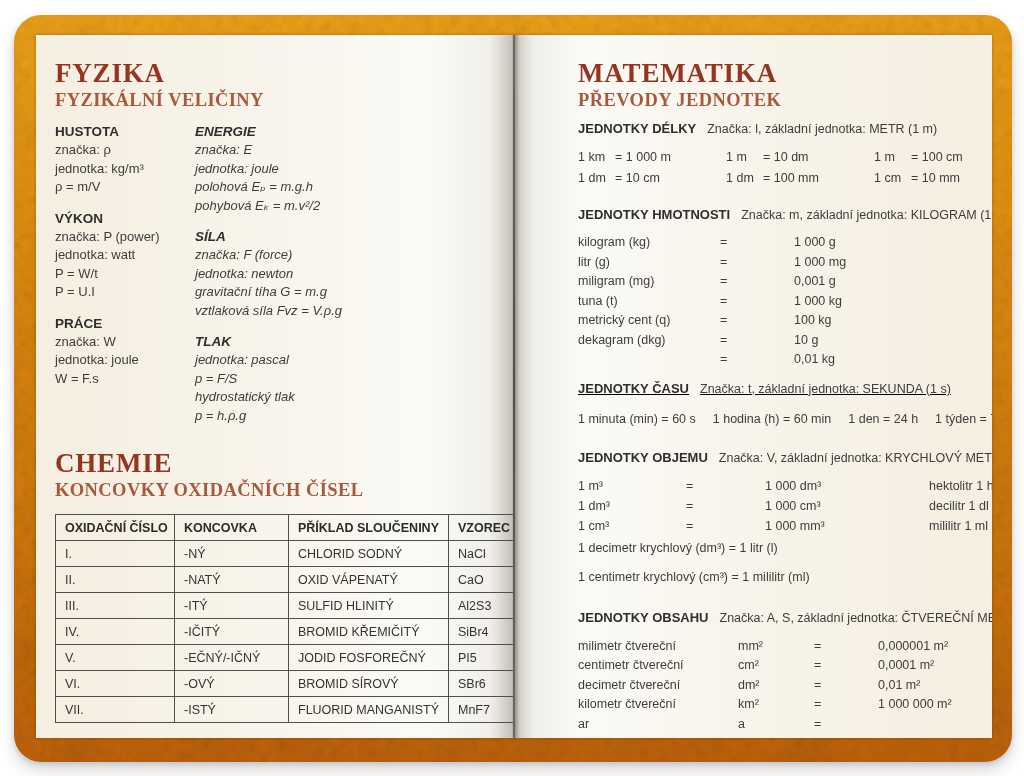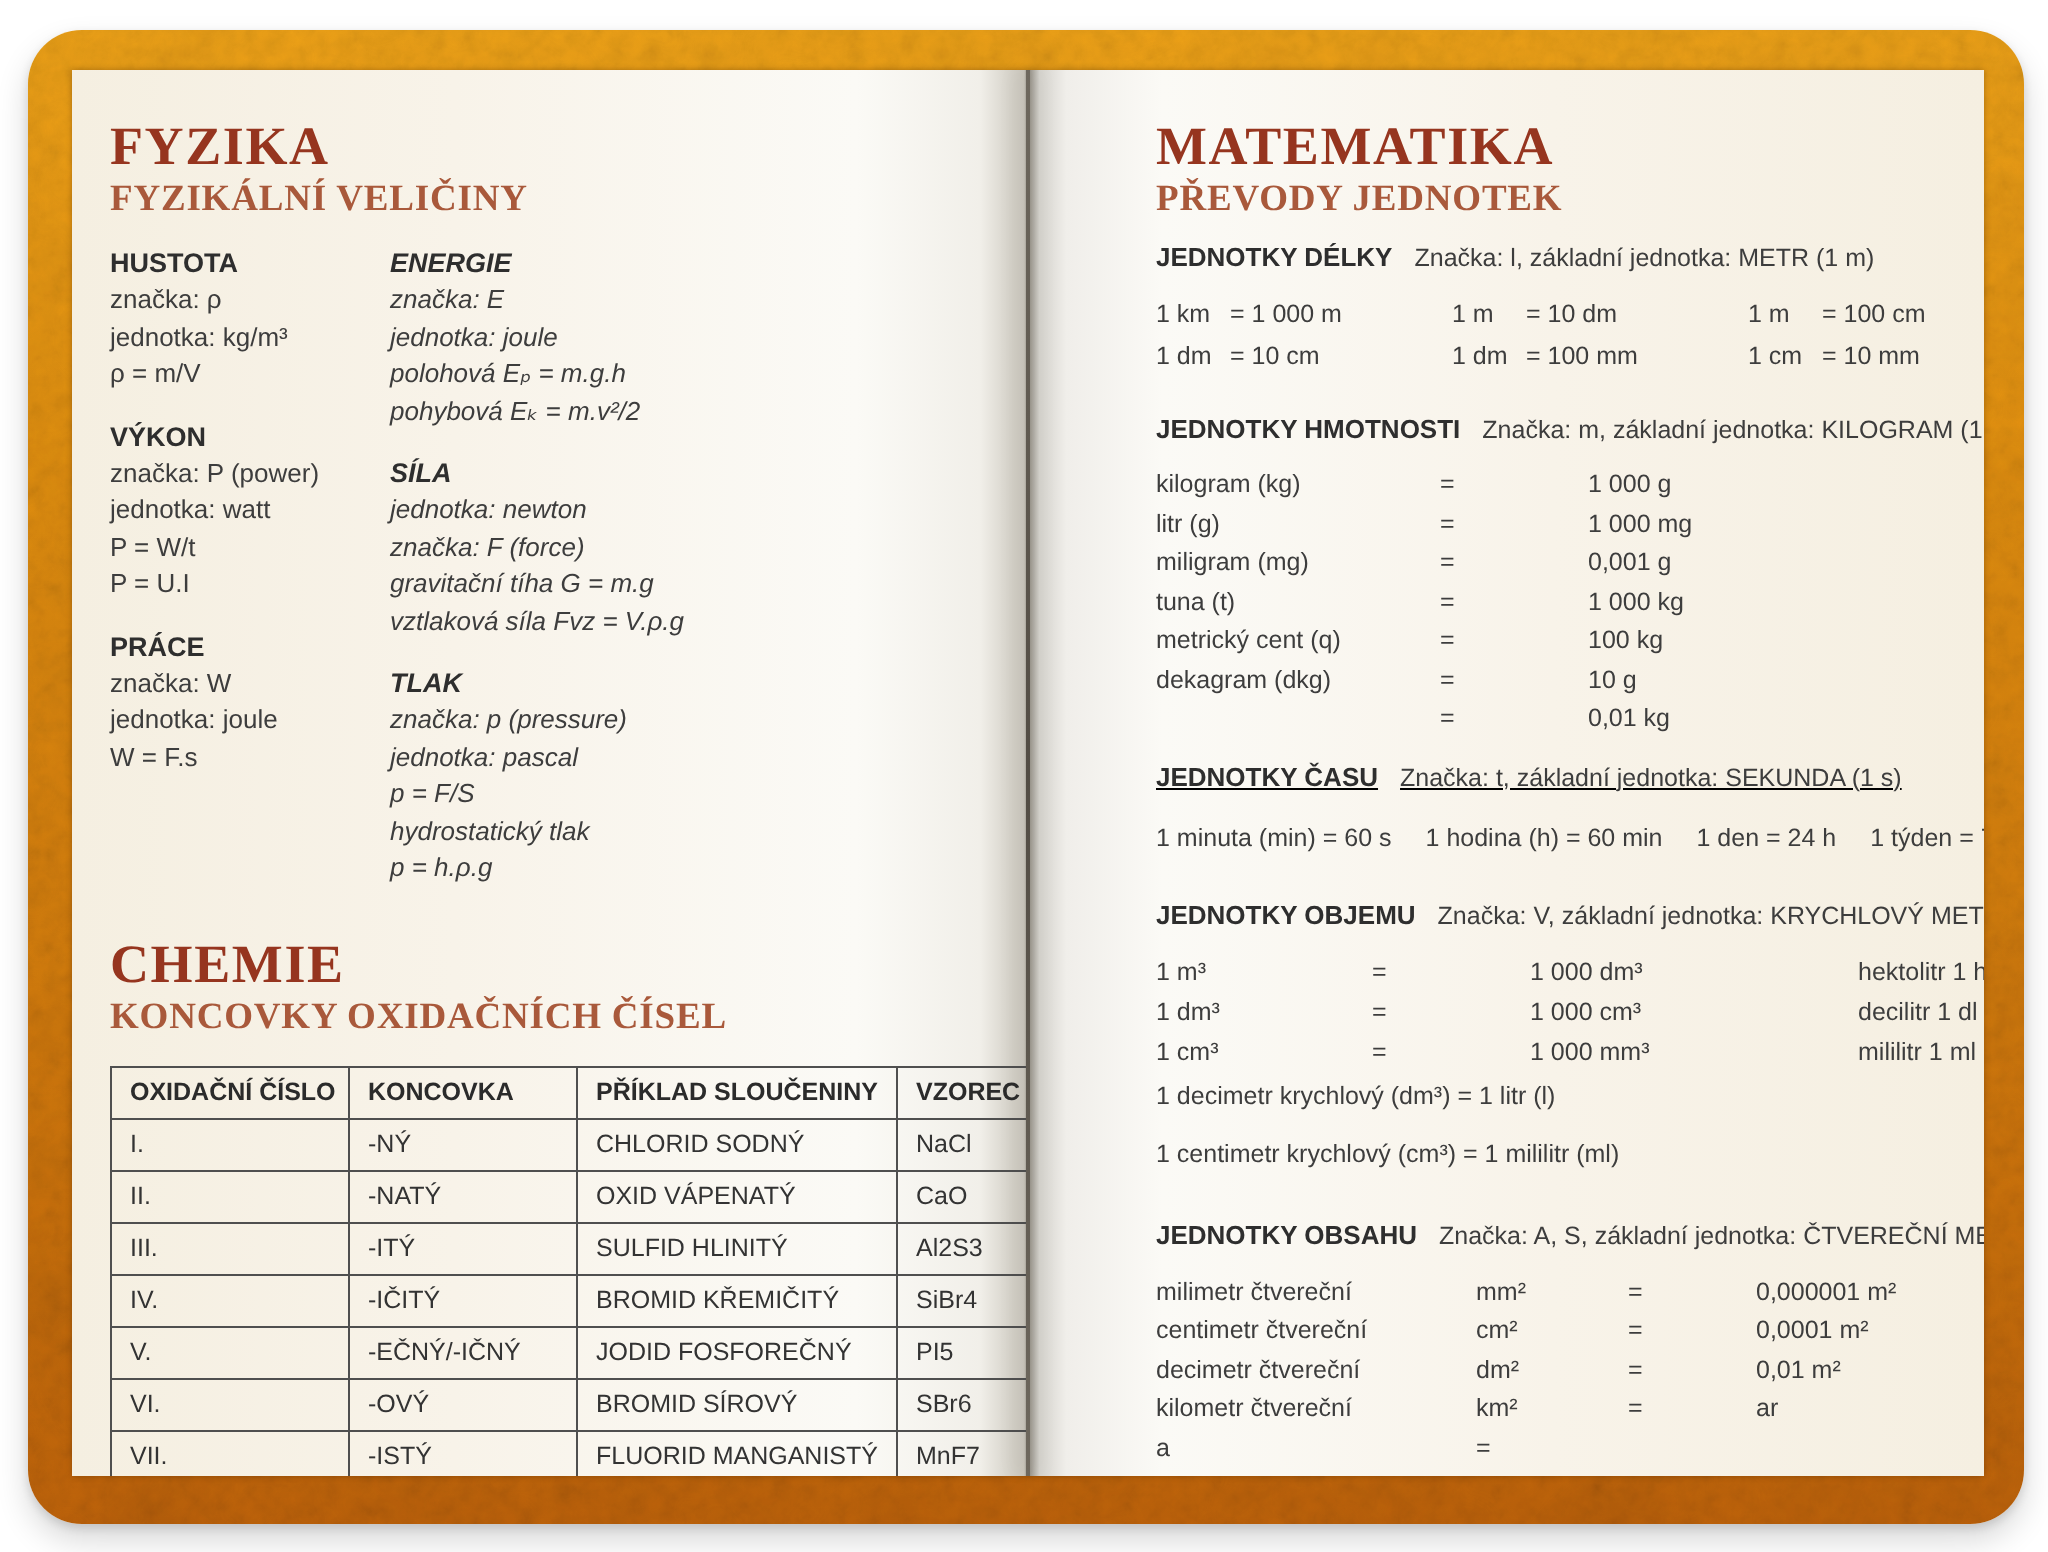--- a/index.html
+++ b/index.html
@@ -131,28 +131,27 @@
             <div class="phys-col2">
               <div class="phys-block">
                 <div class="phys-head">ENERGIE</div>
                 <div class="phys-line">značka: E</div>
                 <div class="phys-line">jednotka: joule</div>
                 <div class="phys-line">polohová Eₚ = m.g.h</div>
                 <div class="phys-line">pohybová Eₖ = m.v²/2</div>
               </div>
               <div class="phys-block">
                 <div class="phys-head">SÍLA</div>
+                <div class="phys-line">značka: F (force)</div>
                 <div class="phys-line">jednotka: newton</div>
-                <div class="phys-line">značka: F (force)</div>
                 <div class="phys-line">gravitační tíha G = m.g</div>
                 <div class="phys-line">vztlaková síla Fvz = V.ρ.g</div>
               </div>
               <div class="phys-block">
                 <div class="phys-head">TLAK</div>
-                <div class="phys-line">značka: p (pressure)</div>
                 <div class="phys-line">jednotka: pascal</div>
                 <div class="phys-line">p = F/S</div>
                 <div class="phys-line">hydrostatický tlak</div>
                 <div class="phys-line">p = h.ρ.g</div>
               </div>
             </div>
           </div>
 
           <div class="h1 chem-title">CHEMIE</div>
           <div class="h2">KONCOVKY OXIDAČNÍCH ČÍSEL</div>
@@ -313,20 +312,21 @@
               <span>cm²</span>
               <span>=</span>
               <span>0,0001 m²</span>
             <span>decimetr čtvereční</span>
               <span>dm²</span>
               <span>=</span>
               <span>0,01 m²</span>
             <span>kilometr čtvereční</span>
               <span>km²</span>
               <span>=</span>
+              <span>1 000 000 m²</span>
             <span>ar</span>
               <span>a</span>
               <span>=</span>
 
           </div>
         </div>
       </div>
 
       <div class="spine"></div>
     </div>

